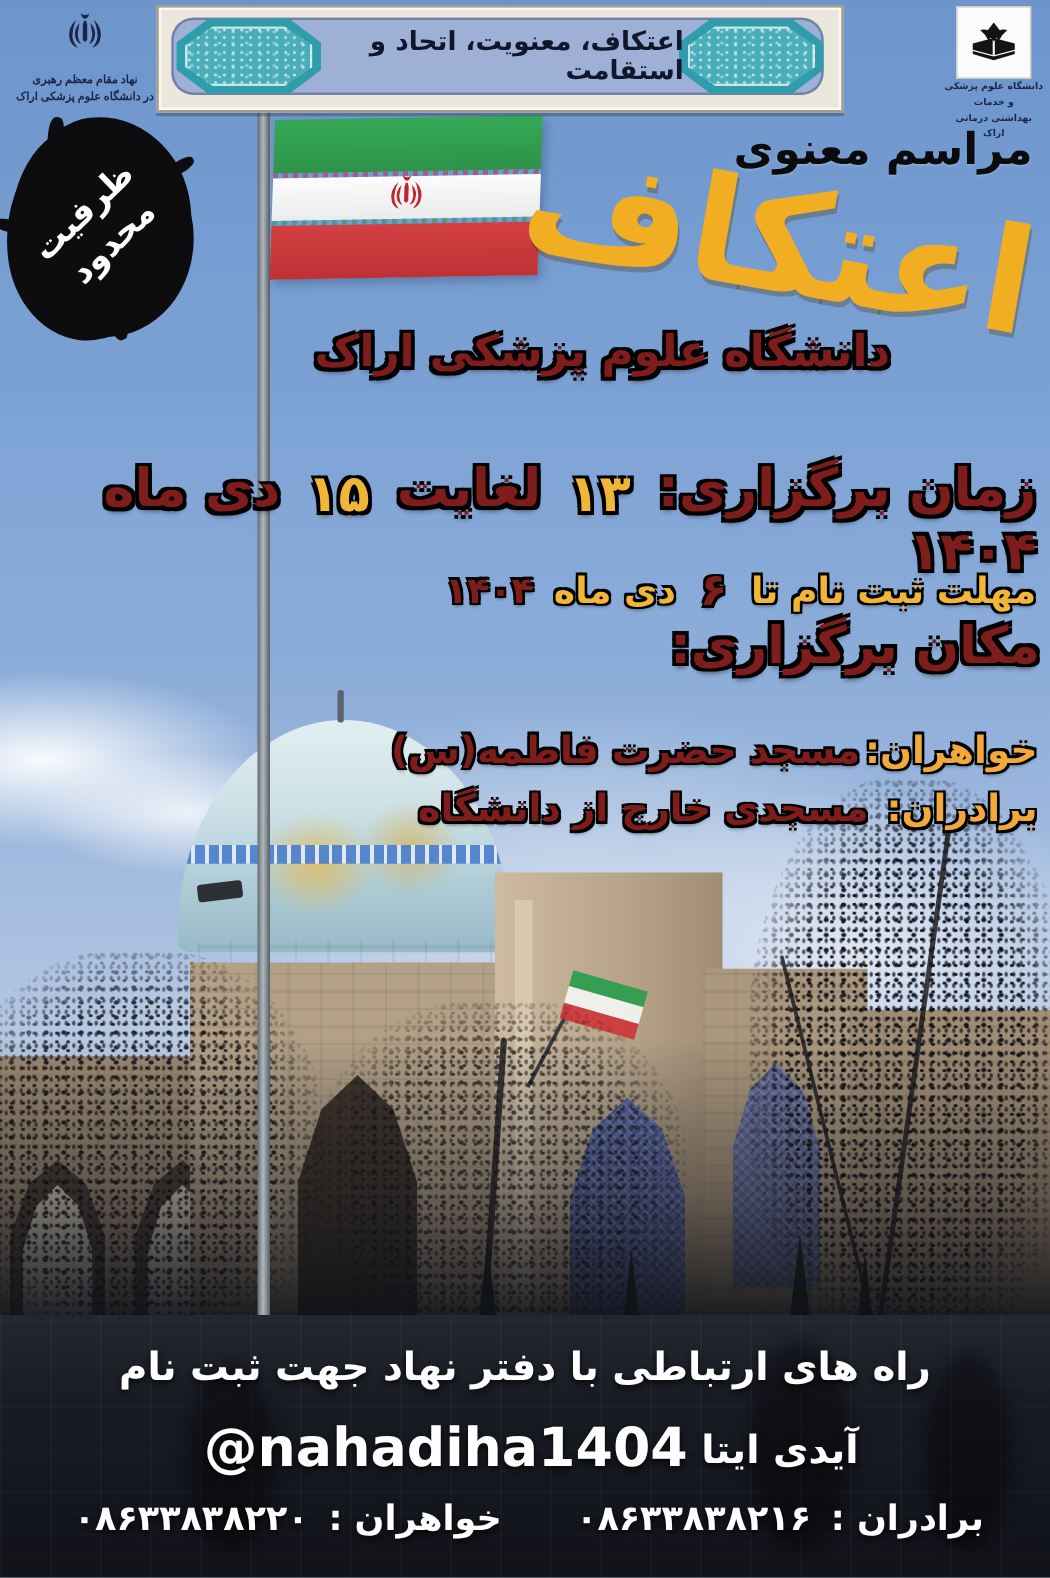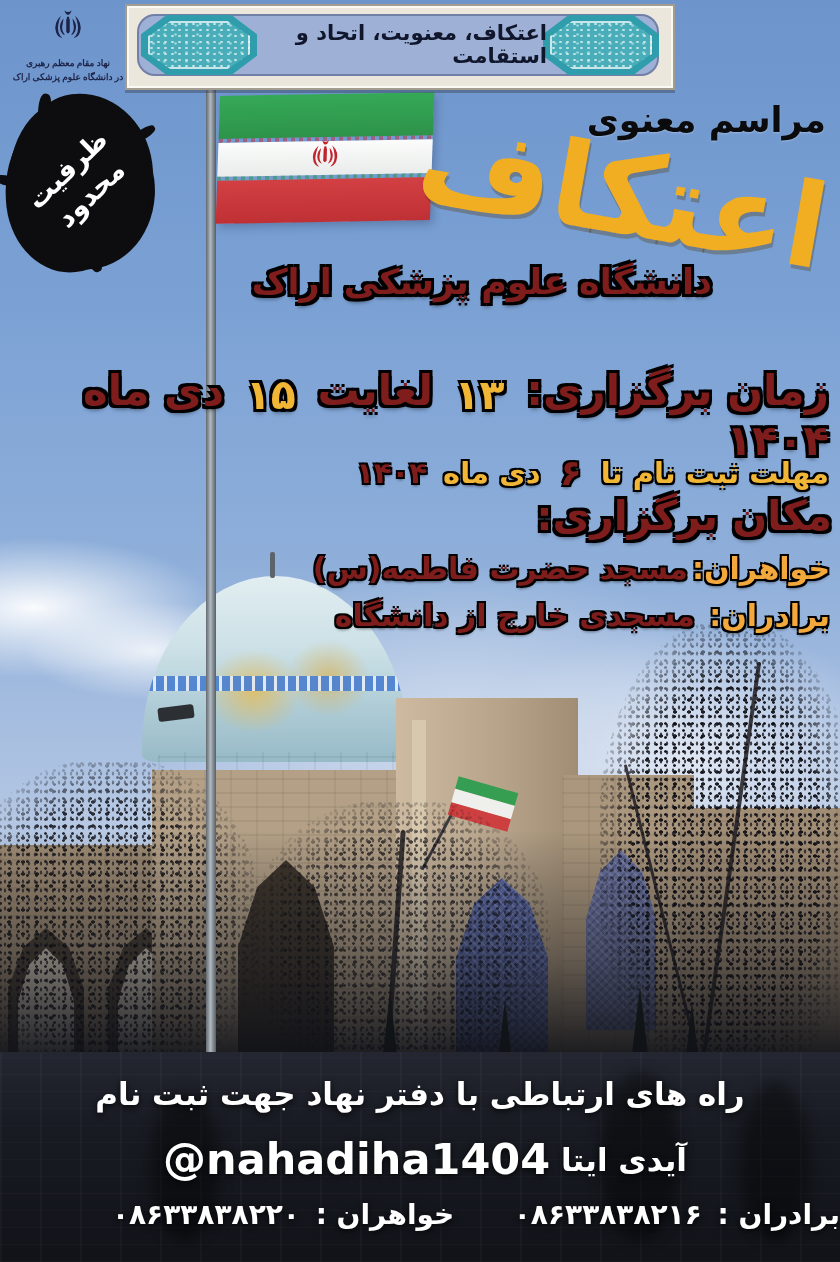--- a/index.html
+++ b/index.html
@@ -104,33 +104,33 @@
   .audience{right:372px;top:323px;font-size:19px;}
   .line-time{right:8px;top:366px;font-size:42px;}
   .line-time .num{font-size:41px;line-height:1;display:inline-block;margin:0 4px;vertical-align:-4px;text-align:center;}
   .line-time .w{display:inline-block;margin:0 3px;}
   .line-deadline{right:8px;top:452px;font-size:29px;}
   .line-deadline .num{font-size:36px;display:inline-block;margin:0 6px;vertical-align:-2px;}
   .line-deadline .w{display:inline-block;margin:0 3px;}
   .line-location{right:8px;top:492px;font-size:41px;}
   .line-sisters{right:10px;top:551px;font-size:30px;}
   .line-brothers{right:10px;top:598px;font-size:30px;}
-  .lbl{display:inline-block;margin-left:4px;}
+  .lbl{display:inline-block;margin-left:4px;margin-top:32px;}
   
   .footer{left:0;top:1052px;width:840px;height:210px;background:
       repeating-linear-gradient(90deg,rgba(255,255,255,.028) 0 2px,rgba(0,0,0,0) 2px 40px),
       repeating-linear-gradient(0deg,rgba(255,255,255,.02) 0 1px,rgba(0,0,0,0) 1px 17px),
       linear-gradient(180deg,#242731 0%,#181b22 35%,#111319 100%);}
   .footer .shade{position:absolute;border-radius:50%;background:rgba(0,0,0,.38);filter:blur(7px);}
   .contact-heading{left:0;right:0;top:24px;text-align:center;font-size:31px;color:#fff;
     text-shadow:0 2px 6px rgba(0,0,0,.8);}
   .eitaa-line{left:0;right:0;top:82px;text-align:center;color:#fff;font-size:31px;
     text-shadow:0 2px 6px rgba(0,0,0,.8);}
   .eitaa-line .handle{display:inline-block;direction:ltr;font-size:43px;font-weight:bold;margin-left:10px;vertical-align:-3px;}
-  .phones-line{left:0;right:0;top:146px;color:#fff;font-size:28px;
+  .phones-line{left:0;right:0;top:146px;text-align:center;color:#fff;font-size:28px;
     text-shadow:0 2px 6px rgba(0,0,0,.8);}
   .phones-line .gap{display:inline-block;width:34px;}
   .phones-line .num{display:inline-block;margin:0 6px;}
 </style>
 </head>
 <body>
 
 <div class="poster">
 
   <div class="abs sky"></div>
@@ -216,20 +216,36 @@
         <path d="M40 26 Q28 38 33 54 Q36 62 43 64 Q34 52 38 38 Q39 31 40 26 Z"></path>
         <path d="M60 26 Q72 38 67 54 Q64 62 57 64 Q66 52 62 38 Q61 31 60 26 Z"></path>
         <path d="M34 20 Q16 36 23 58 Q27 68 37 71 Q24 58 28 40 Q30 28 34 20 Z"></path>
         <path d="M66 20 Q84 36 77 58 Q73 68 63 71 Q76 58 72 40 Q70 28 66 20 Z"></path>
       </g>
     </svg>
     <div class="ltxt fa">نهاد مقام معظم رهبری</div>
     <div class="ltxt fa">در دانشگاه علوم پزشکی اراک</div>
   </div>
 
+  <div class="abs logo-right">
+    <div class="box">
+      <svg width="44" height="42" viewBox="0 0 100 100">
+        <g fill="#141414">
+          <path d="M50 12 L64 30 L50 48 L36 30 Z"></path>
+          <path d="M50 34 Q38 22 24 26 Q34 34 40 46 Z"></path>
+          <path d="M50 34 Q62 22 76 26 Q66 34 60 46 Z"></path>
+          <path d="M10 52 L48 42 L48 74 L10 64 Z"></path>
+          <path d="M90 52 L52 42 L52 74 L90 64 Z"></path>
+          <path d="M10 66 L48 76 L52 76 L90 66 L90 72 L50 84 L10 72 Z"></path>
+        </g>
+      </svg>
+    </div>
+    <div class="ltxt fa">دانشگاه علوم پزشکی و خدمات</div>
+    <div class="ltxt fa">بهداشتی درمانی اراک</div>
+  </div>
 
   <div class="abs stamp">
     <div class="blob"></div>
     <div class="spike" style="left:-12px;top:70px;width:30px;height:10px;transform:rotate(20deg);"></div>
     <div class="spike" style="right:-12px;top:40px;width:30px;height:10px;transform:rotate(-25deg);"></div>
     <div class="spike" style="left:40px;top:-8px;width:12px;height:26px;transform:rotate(15deg);"></div>
     <div class="spike" style="left:70px;bottom:-8px;width:12px;height:26px;transform:rotate(-18deg);"></div>
     <div class="stamp-text fa">
       <span>ظرفیت</span>
       <span>محدود</span>

